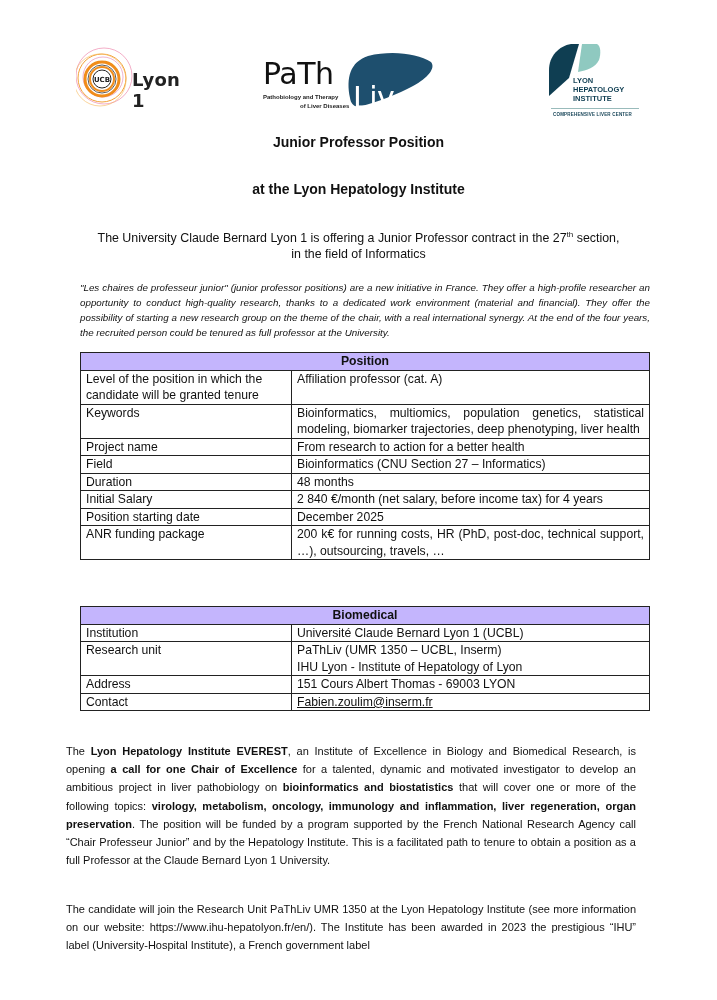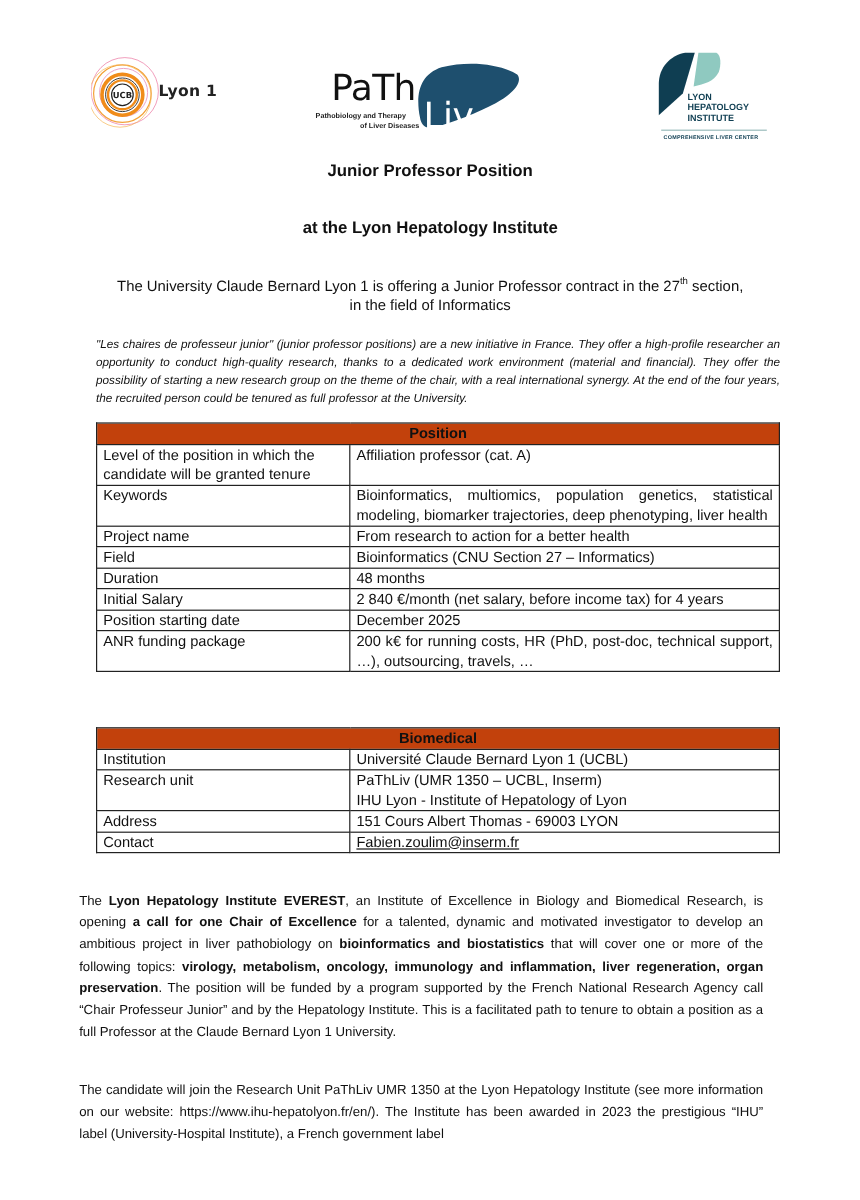--- a/index.html
+++ b/index.html
@@ -3,43 +3,43 @@
 <meta charset="utf-8">
 <style>
   html, body { margin: 0; padding: 0; background: #ffffff; }
   body { width: 717px; height: 1000px; position: relative; overflow: hidden; font-family: "Liberation Sans", sans-serif; color: #1a1a1a; }
   .page { position: absolute; left: 0; top: 0; width: 717px; height: 1000px; }
 
   
   .logos { position: absolute; top: 38px; left: 0; width: 717px; height: 90px; }
   .logo-ucbl { position: absolute; left: 76px; top: 4px; width: 110px; height: 72px; }
   .logo-ucbl svg { position: absolute; left: 0; top: 0; }
-  .logo-ucbl .lyon1 { position: absolute; left: 56px; top: 27px; font-size: 13px; font-weight: bold; color: #222; font-family: "DejaVu Sans", sans-serif; letter-spacing: 0.2px; }
+  .logo-ucbl .lyon1 { position: absolute; left: 56px; top: 27px; font-size: 18px; font-weight: bold; color: #222; font-family: "DejaVu Sans", sans-serif; letter-spacing: 0.2px; }
   .logo-pathliv { position: absolute; left: 258px; top: 10px; width: 180px; height: 70px; }
   .logo-pathliv svg { position: absolute; left: 0; top: 0; }
-  .logo-pathliv .pa { position: absolute; left: 5px; top: 8px; font-size: 30px; font-family: "DejaVu Sans", sans-serif; color: #111; letter-spacing: -0.5px; margin-left: 13px; }
+  .logo-pathliv .pa { position: absolute; left: 5px; top: 8px; font-size: 30px; font-family: "DejaVu Sans", sans-serif; color: #111; letter-spacing: -0.5px; }
   .logo-pathliv .liv { position: absolute; left: 95px; top: 8px; font-size: 30px; font-family: "DejaVu Sans", sans-serif; color: #ffffff; letter-spacing: -0.5px; margin-top: 24px; }
   .logo-pathliv .sub1 { position: absolute; left: 5px; top: 46px; font-size: 6px; color: #222; font-weight: bold; }
   .logo-pathliv .sub2 { position: absolute; left: 42px; top: 55px; font-size: 6px; color: #222; font-weight: bold; }
   .logo-lhi { position: absolute; left: 545px; top: 0; width: 100px; height: 85px; }
   .logo-lhi svg { position: absolute; left: 0; top: 0; }
   .logo-lhi .lhi-text { position: absolute; left: 28px; top: 38px; font-size: 7.5px; font-weight: bold; color: #0f3e52; line-height: 9px; }
   .logo-lhi .lhi-line { position: absolute; left: 6px; top: 70px; width: 88px; height: 1px; background: #9bb; }
   .logo-lhi .lhi-sub { position: absolute; left: 8px; top: 74px; font-size: 4.5px; color: #0f3e52; font-weight: bold; letter-spacing: 0.2px; }
 
   .title { position: absolute; left: 0; width: 717px; text-align: center; font-weight: bold; font-size: 14px; color: #111; }
   .t1 { top: 134px; }
   .t2 { top: 181px; }
   .subtitle { position: absolute; top: 227px; left: 0; width: 717px; text-align: center; font-size: 12.4px; line-height: 16px; color: #111; }
   .subtitle sup { font-size: 8px; }
   .intro { position: absolute; top: 280px; left: 80px; width: 570px; font-style: italic; font-size: 9.8px; line-height: 15px; color: #111; text-align: justify; }
 
   table.info { position: absolute; left: 80px; width: 570px; border-collapse: collapse; font-size: 12.2px; color: #111; }
   table.info td, table.info th { border: 1px solid #222; padding: 0 5px; vertical-align: top; line-height: 16.5px; }
-  table.info th { background: #c2410c; font-weight: bold; text-align: center; }
+  table.info th { background: #c4b5fd; font-weight: bold; text-align: center; }
   table.info td.k { width: 200px; }
   table.info td.v { text-align: justify; }
   .pos-table { top: 352px; }
   .aff-table { top: 606px; }
   .contact-link { text-decoration: underline; color: #111; }
 
   .para { position: absolute; left: 66px; width: 570px; font-size: 11px; line-height: 18.2px; color: #111; text-align: justify; }
   .p1 { top: 742px; }
   .p2 { top: 900px; }
   .para b { font-weight: bold; }

